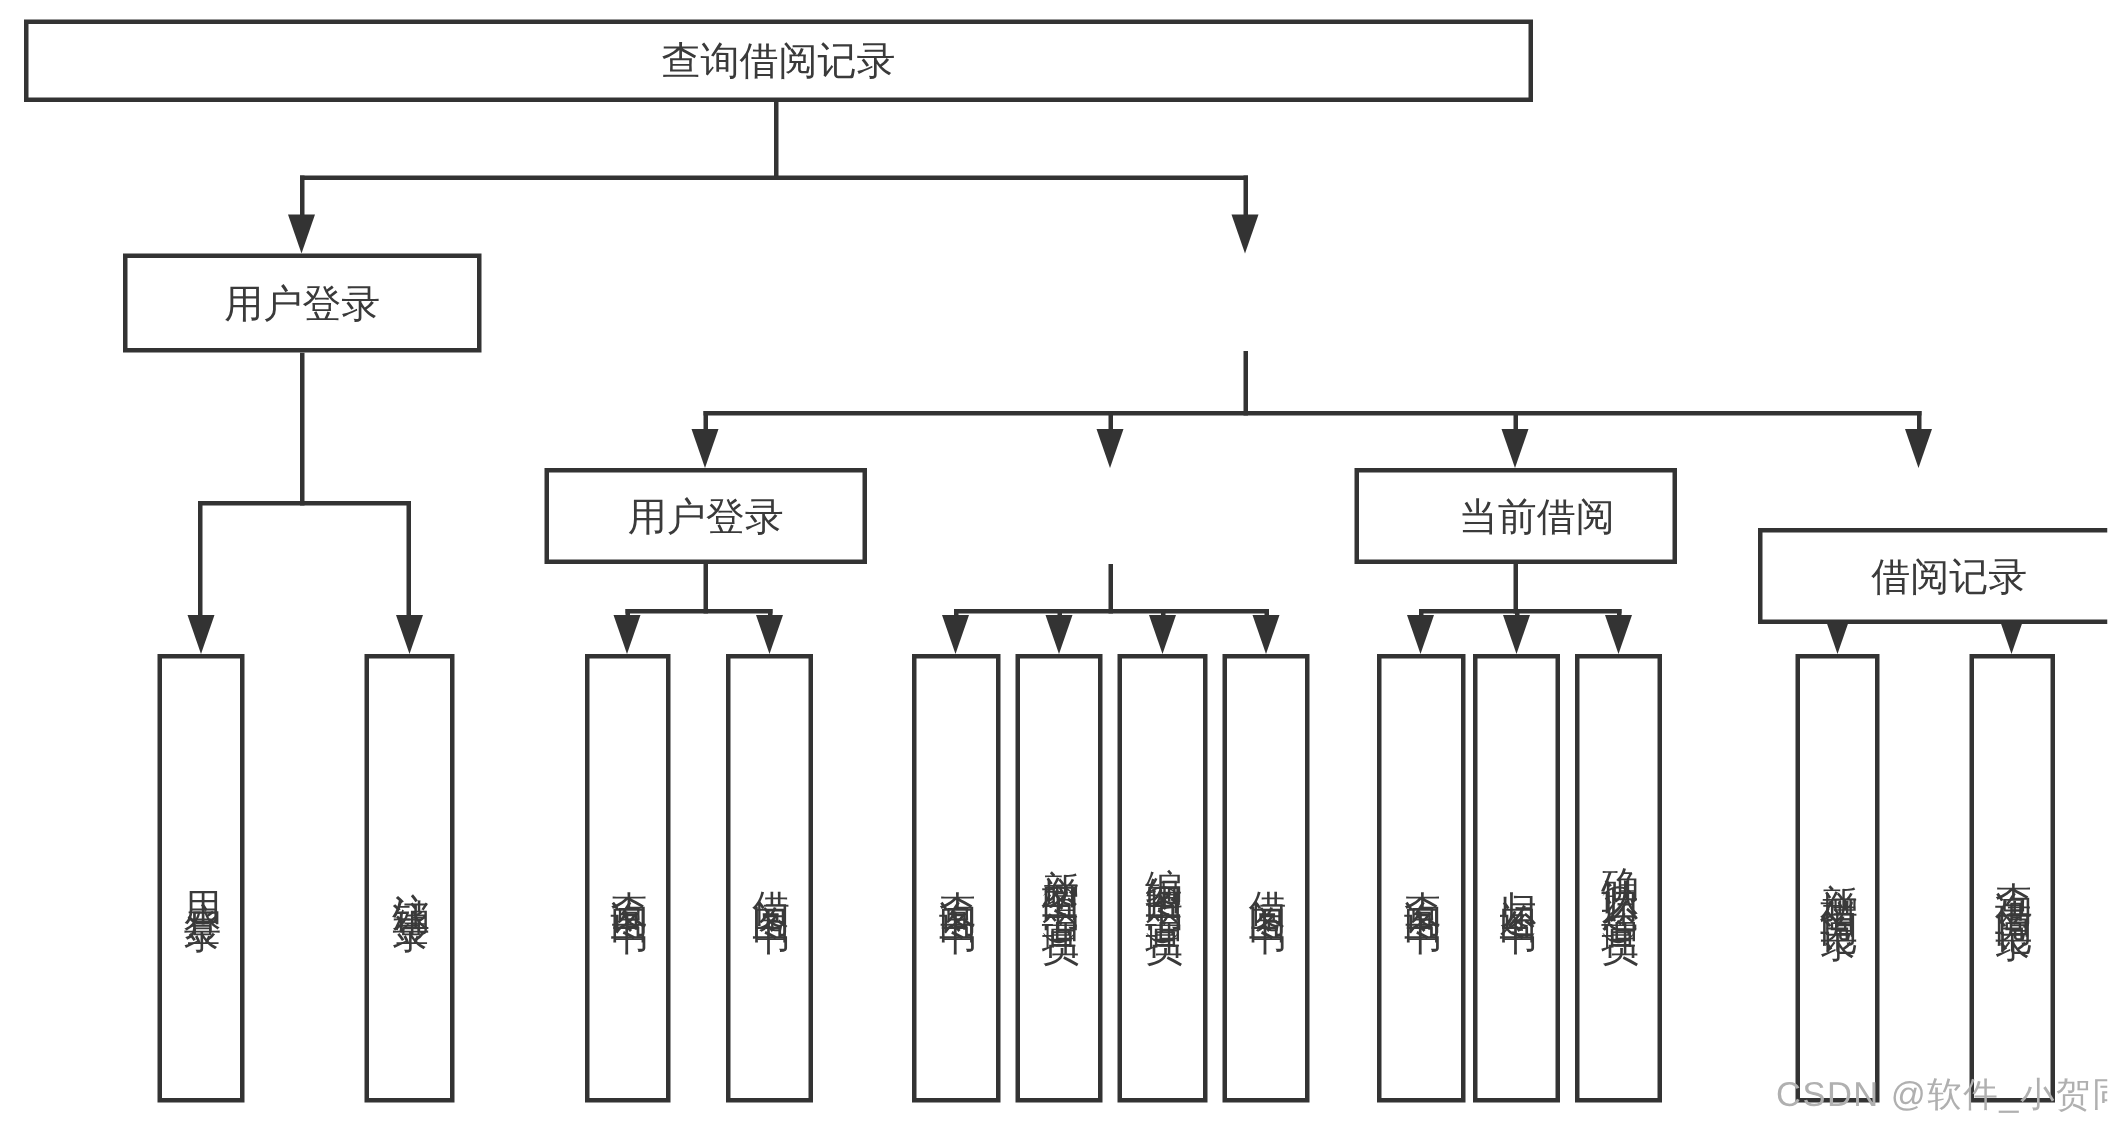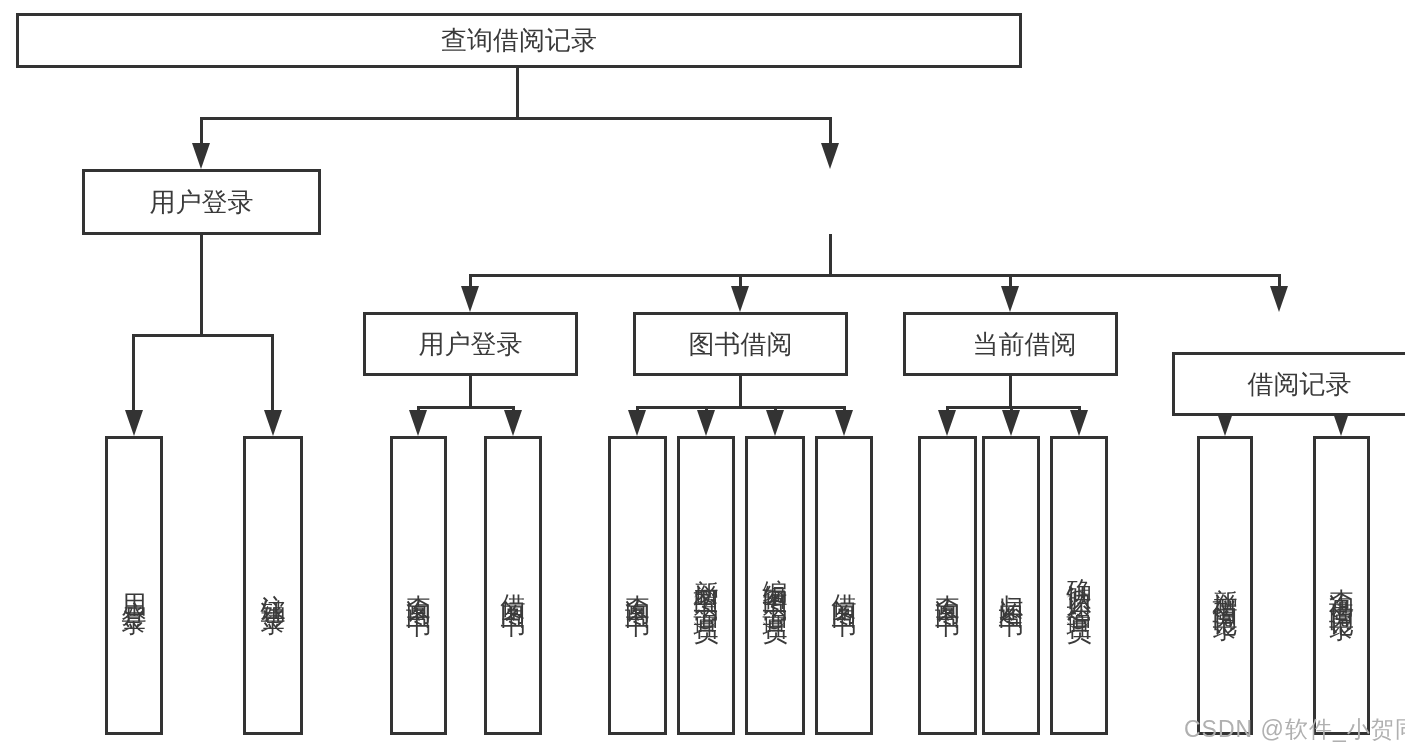--- a/index.html
+++ b/index.html
@@ -90,21 +90,20 @@
   <div class="vline" style="left:469px;top:274px;height:16px;"></div>
   <div class="vline" style="left:739px;top:274px;height:16px;"></div>
   <div class="vline" style="left:1009px;top:274px;height:16px;"></div>
   <div class="vline" style="left:1278px;top:274px;height:16px;"></div>
   <div class="ahead" style="left:461px;top:286px;"></div>
   <div class="ahead" style="left:731px;top:286px;"></div>
   <div class="ahead" style="left:1001px;top:286px;"></div>
   <div class="ahead" style="left:1270px;top:286px;"></div>
 
   <div class="box" style="left:363px;top:312px;width:215px;height:64px;">用户登录</div>
-  <div class="box" style="left:633px;top:312px;width:215px;height:64px;">图书借阅</div>
   <div class="box" style="left:903px;top:312px;width:215px;height:64px;padding-left:28px;">当前借阅</div>
   <div class="box" style="left:1172px;top:312px;width:255px;height:64px;margin-top:40px;">借阅记录</div>
 
   <div class="vline" style="left:469px;top:376px;height:33px;"></div>
   <div class="vline" style="left:739px;top:376px;height:33px;"></div>
   <div class="vline" style="left:1009px;top:376px;height:33px;"></div>
   <div class="vline" style="left:1278px;top:376px;height:33px;"></div>
 
   <div class="hline" style="left:417px;top:406px;width:98px;"></div>
   <div class="hline" style="left:636px;top:406px;width:210px;"></div>

